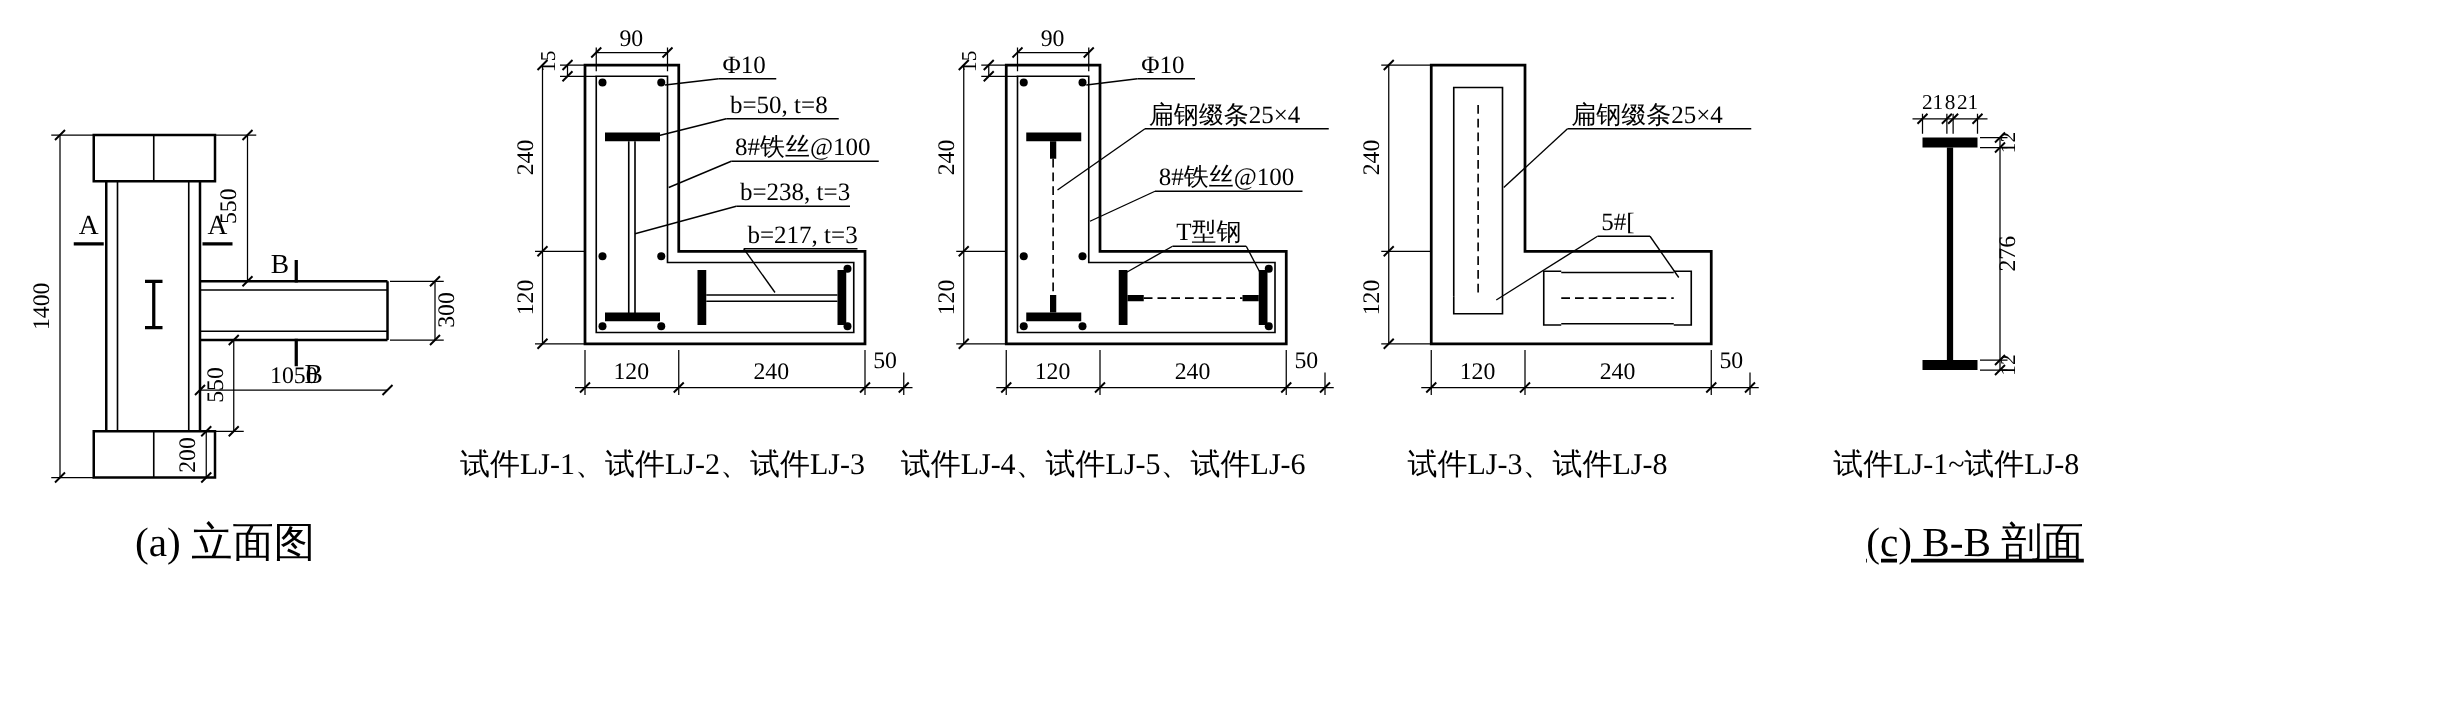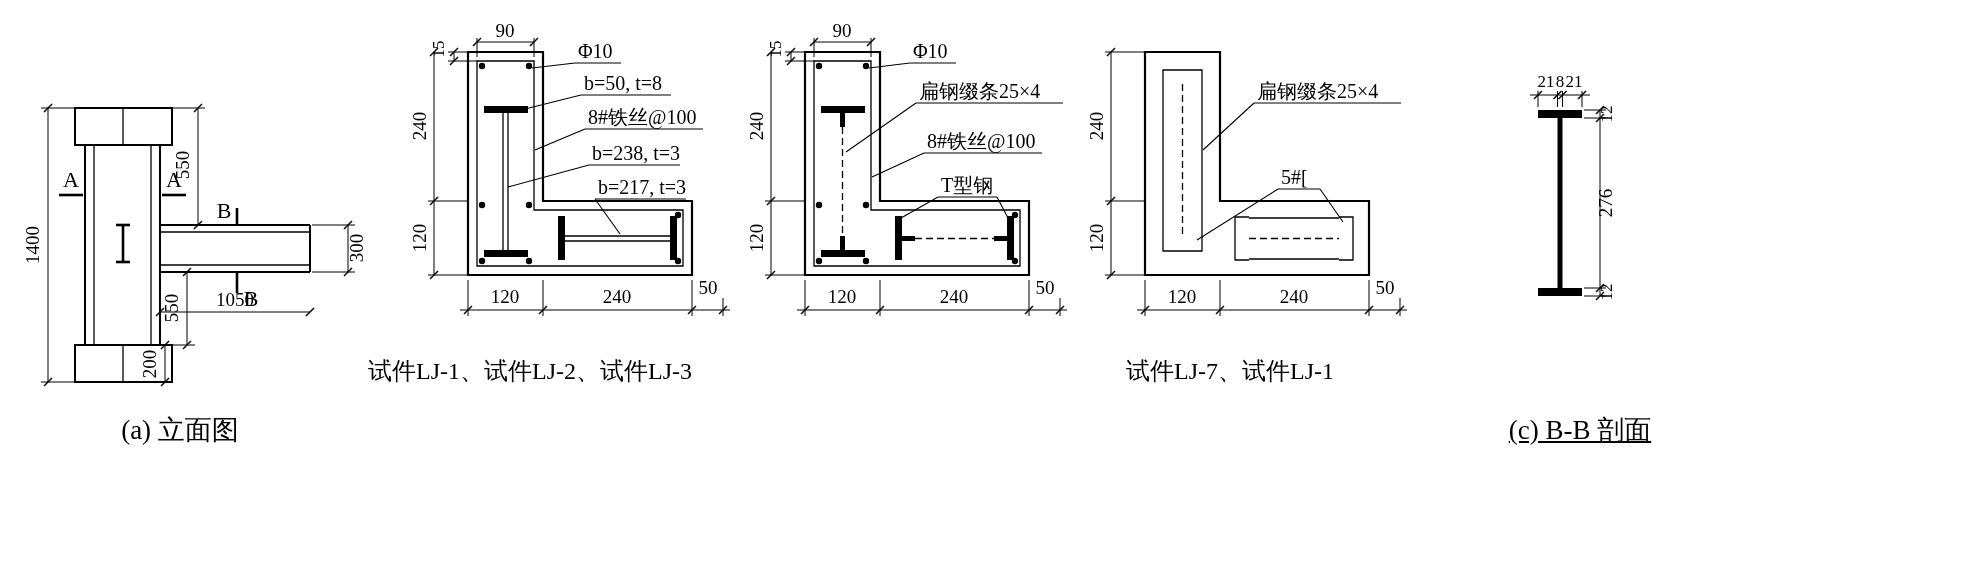--- a/index.html
+++ b/index.html
@@ -17,21 +17,21 @@
   .thin  { fill:none; stroke:#000; stroke-width:1.3; }
   .steel { fill:#000; stroke:none; }
   .dimline { stroke:#000; stroke-width:1; fill:none; }
   .tick  { stroke:#000; stroke-width:1.5; }
   .leader{ stroke:#000; stroke-width:1.1; fill:none; }
   .dash  { fill:none; stroke:#000; stroke-width:1.3; stroke-dasharray:7 4; }
   .cut   { stroke:#000; stroke-width:2.6; }
   .dot   { fill:#000; }
   .spec, .pcap { position:absolute; text-align:center; white-space:nowrap; }
   .spec { font-size:24px; }
-  .pcap { font-size:27px; }
+  .pcap { font-size:33px; }
 </style>
 </head>
 <body>
 
 <div class="figure">
 
   <svg class="panel" style="left:15px; top:50px;" width="420" height="380" viewBox="0 0 420 380">
 
     <g>
       <rect x="60" y="58" width="97" height="37" class="ol2"></rect>
@@ -389,18 +389,20 @@
       <line x1="126" y1="72" x2="134" y2="64" class="tick"></line>
       <line x1="126" y1="242" x2="134" y2="234" class="tick"></line>
       <line x1="126" y1="250" x2="134" y2="242" class="tick"></line>
       <text x="142" y="64" text-anchor="middle" class="dimsm" transform="rotate(-90 142 64)">12</text>
       <text x="142" y="153" text-anchor="middle" class="dim" transform="rotate(-90 142 153)">276</text>
       <text x="142" y="242" text-anchor="middle" class="dimsm" transform="rotate(-90 142 242)">12</text>
     </g>
   </svg>
 
   <div class="spec" style="left:365px; top:355px; width:330px;">试件LJ-1、试件LJ-2、试件LJ-3</div>
-  <div class="spec" style="left:1090px; top:355px; width:280px;">试件LJ-7、试件LJ-1</div>
+  <div class="spec" style="left:715px; top:355px; width:335px;">试件LJ-4、试件LJ-5、试件LJ-6</div>
+  <div class="spec" style="left:1090px; top:355px; width:280px;">试件LJ-3、试件LJ-8</div>
+  <div class="spec" style="left:1425px; top:355px; width:280px;">试件LJ-1~试件LJ-8</div>
 
   <div class="pcap" style="left:60px; top:412px; width:240px;">(a) 立面图</div>
   <div class="pcap" style="left:1460px; top:412px; width:240px;text-decoration:underline;">(c) B-B 剖面</div>
 
 </div>
 
 </body></html>

